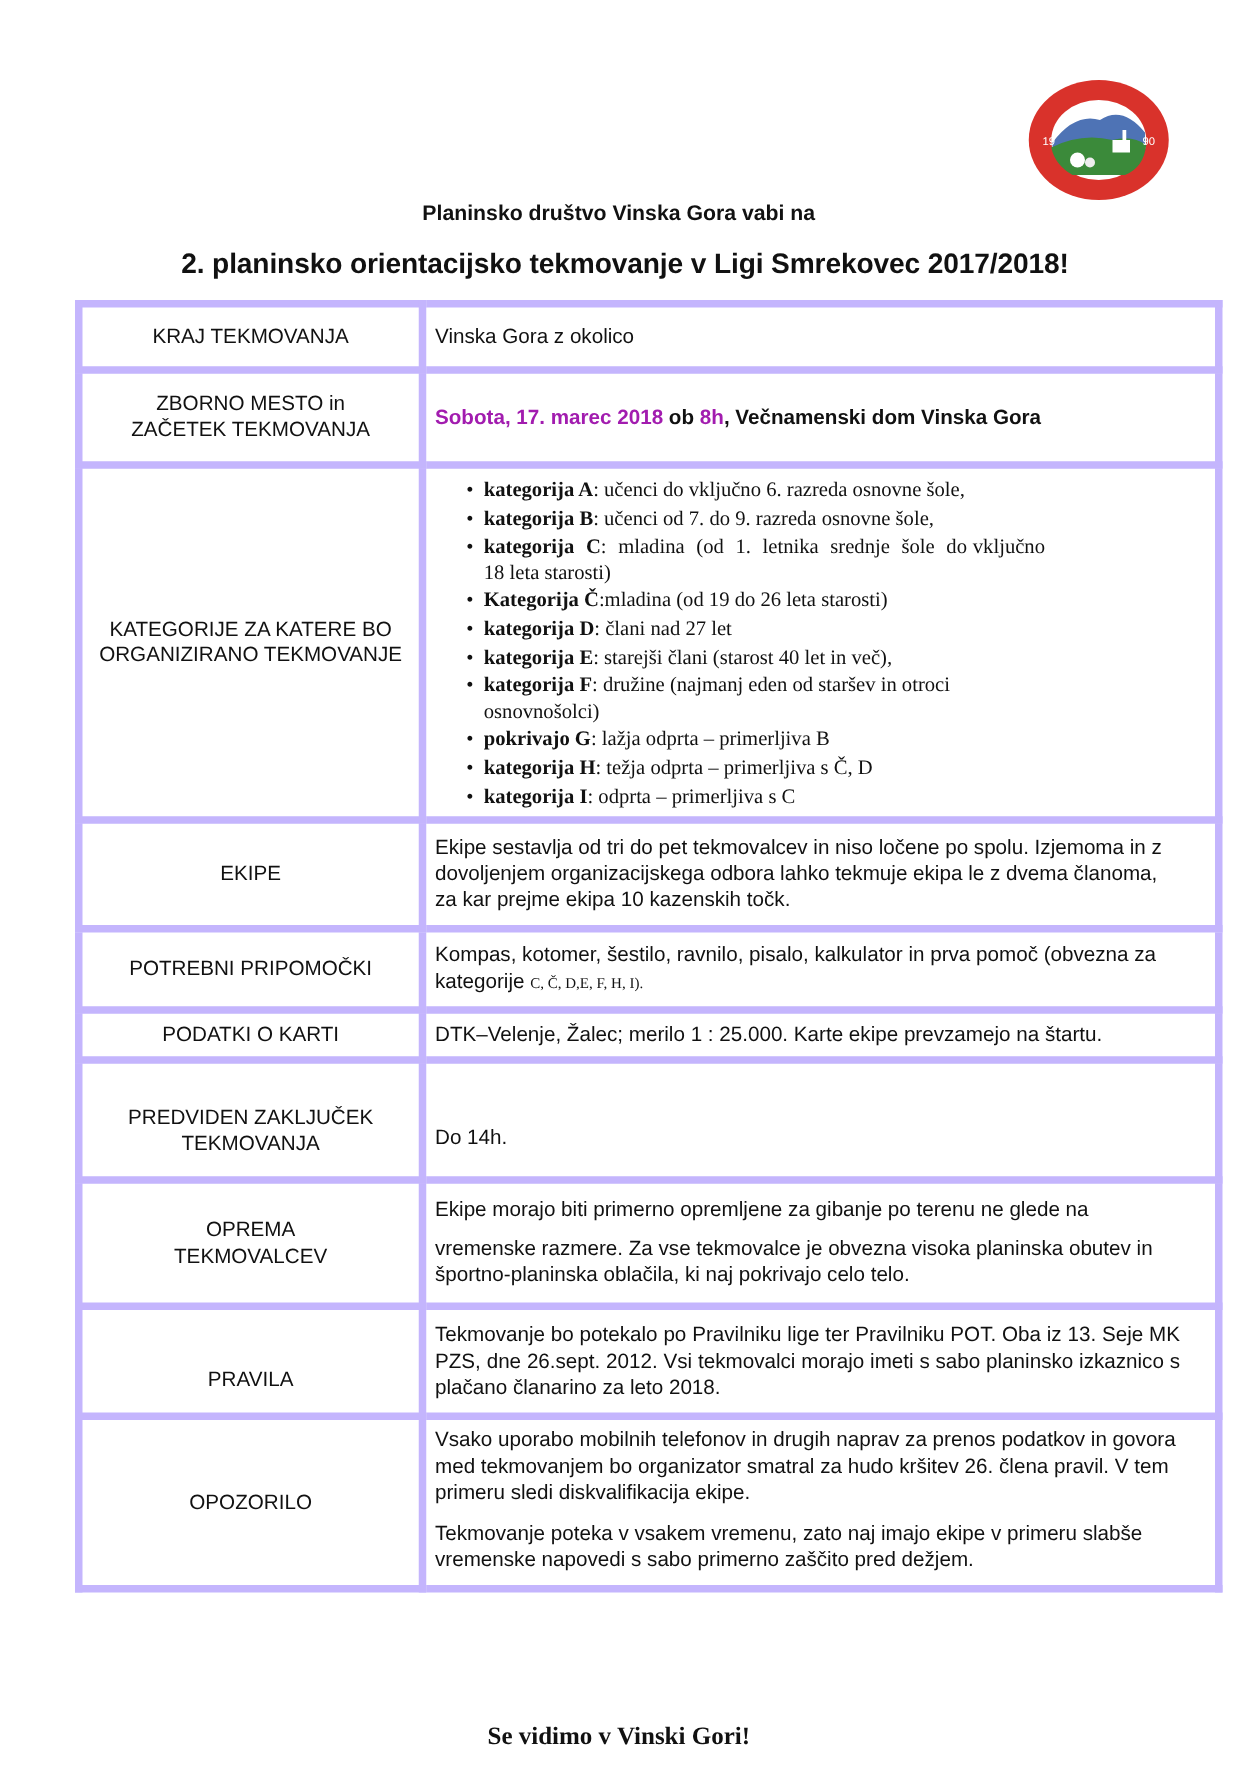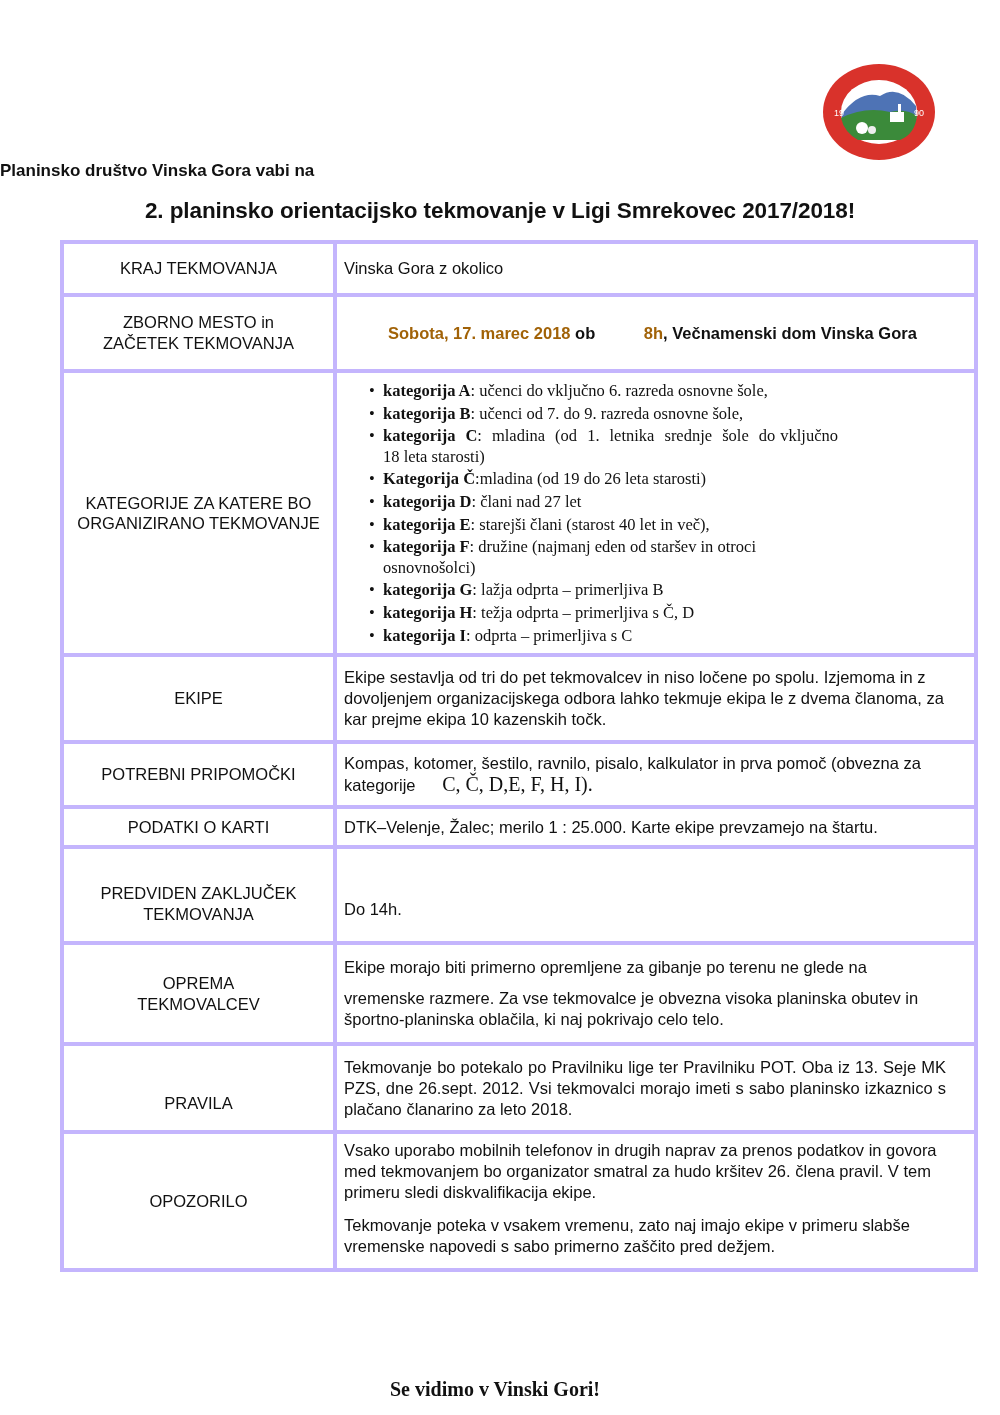--- a/index.html
+++ b/index.html
@@ -1,32 +1,32 @@
 <!DOCTYPE html>
 <html><head>
 <meta charset="utf-8">
 <style>
   html, body { margin: 0; padding: 0; background: #ffffff; }
   body { width: 1000px; height: 1415px; position: relative; overflow: hidden;
          font-family: "Liberation Sans", sans-serif; color: #111; }
   .logo { position: absolute; left: 820px; top: 62px; width: 118px; height: 100px; }
-  .intro { position: absolute; top: 161px; left: 0; width: 990px; text-align: left;
+  .intro { position: absolute; top: 161px; left: 0; width: 990px; text-align: center;
            font-size: 17px; font-weight: bold; }
   .title { position: absolute; top: 198px; left: 0; width: 1000px; text-align: center;
            font-size: 22.5px; font-weight: bold; letter-spacing: -0.1px; }
   table.info { position: absolute; left: 60px; top: 240px; width: 918px;
                border-collapse: collapse; table-layout: fixed; }
-  table.info td { border: 4px solid #c4b5fd; vertical-align: middle; font-size: 16.5px;
+  table.info td { border: 6px solid #c4b5fd; vertical-align: middle; font-size: 16.5px;
                   line-height: 21px; }
   td.label { width: 257px; text-align: center; padding: 0 6px; }
   td.value { padding: 2px 6px 2px 7px; }
-  .red { color: #a16207; margin-left: 44px; }
+  .red { color: #a21caf; }
   .b { font-weight: bold; }
   .u { text-decoration: underline; }
-  .serif { font-family: "Liberation Serif", serif; font-size: 20px; margin-left: 22px; }
+  .serif { font-family: "Liberation Serif", serif; font-size: 12px; }
   ul.cats { list-style: none; margin: 0; padding: 0 0 0 25px; font-family: Liberation Serif, serif; }
   ul.cats li { position: relative; padding-left: 14px; line-height: 23px; }
   ul.cats li.wrap { line-height: 21px; }
   ul.cats li::before { content: "\2022"; position: absolute; left: 0; top: 0; }
   .justify { text-align: justify; }
   .closing { position: absolute; top: 1378px; left: 0; width: 990px; text-align: center;
              font-family: "Liberation Serif", serif; font-weight: bold; font-size: 20px; }
   .spaced { line-height: 32px; margin-top: 32px; }
 </style>
 </head>
@@ -69,21 +69,21 @@
     <td class="label" style="line-height:20px">KATEGORIJE ZA KATERE BO ORGANIZIRANO TEKMOVANJE</td>
     <td class="value" style="padding-top:2px">
       <ul class="cats">
         <li><span class="b">kategorija A</span><span>: učenci do vključno 6. razreda osnovne šole,</span></li>
         <li><span class="b">kategorija B</span><span>: učenci od 7. do 9. razreda osnovne šole,</span></li>
         <li class="wrap justify" style="padding-right:130px;white-space:pre-wrap"><span class="b">kategorija  C</span><span>:  mladina  (od  1.  letnika  srednje  šole  do vključno 18 leta starosti)</span></li>
         <li><span class="b">Kategorija Č</span><span>:mladina (od 19 do 26 leta starosti)</span></li>
         <li><span class="b">kategorija D</span><span>: člani nad 27 let</span></li>
         <li><span class="b">kategorija E</span><span>: starejši člani (starost 40 let in več),</span></li>
         <li class="wrap" style="padding-right:120px"><span class="b">kategorija F</span><span>: družine (najmanj eden od staršev in otroci osnovnošolci)</span></li>
-        <li><span class="b">kategorija G</span><span>: lažja odprta – primerljiva B</span></li>
+        <li><span class="b">pokrivajo G</span><span>: lažja odprta – primerljiva B</span></li>
         <li><span class="b">kategorija H</span><span>: težja odprta – primerljiva s Č, D</span></li>
         <li><span class="b">kategorija I</span><span>: odprta – primerljiva s C</span></li>
       </ul>
     </td>
   </tr>
   <tr style="height:87px">
     <td class="label">EKIPE</td>
     <td class="value" style="padding-right:28px">Ekipe sestavlja od tri do pet tekmovalcev in niso ločene po spolu. Izjemoma in z dovoljenjem organizacijskega odbora lahko tekmuje ekipa le z dvema članoma, za kar prejme ekipa 10 kazenskih točk.</td>
   </tr>
   <tr style="height:65px">

